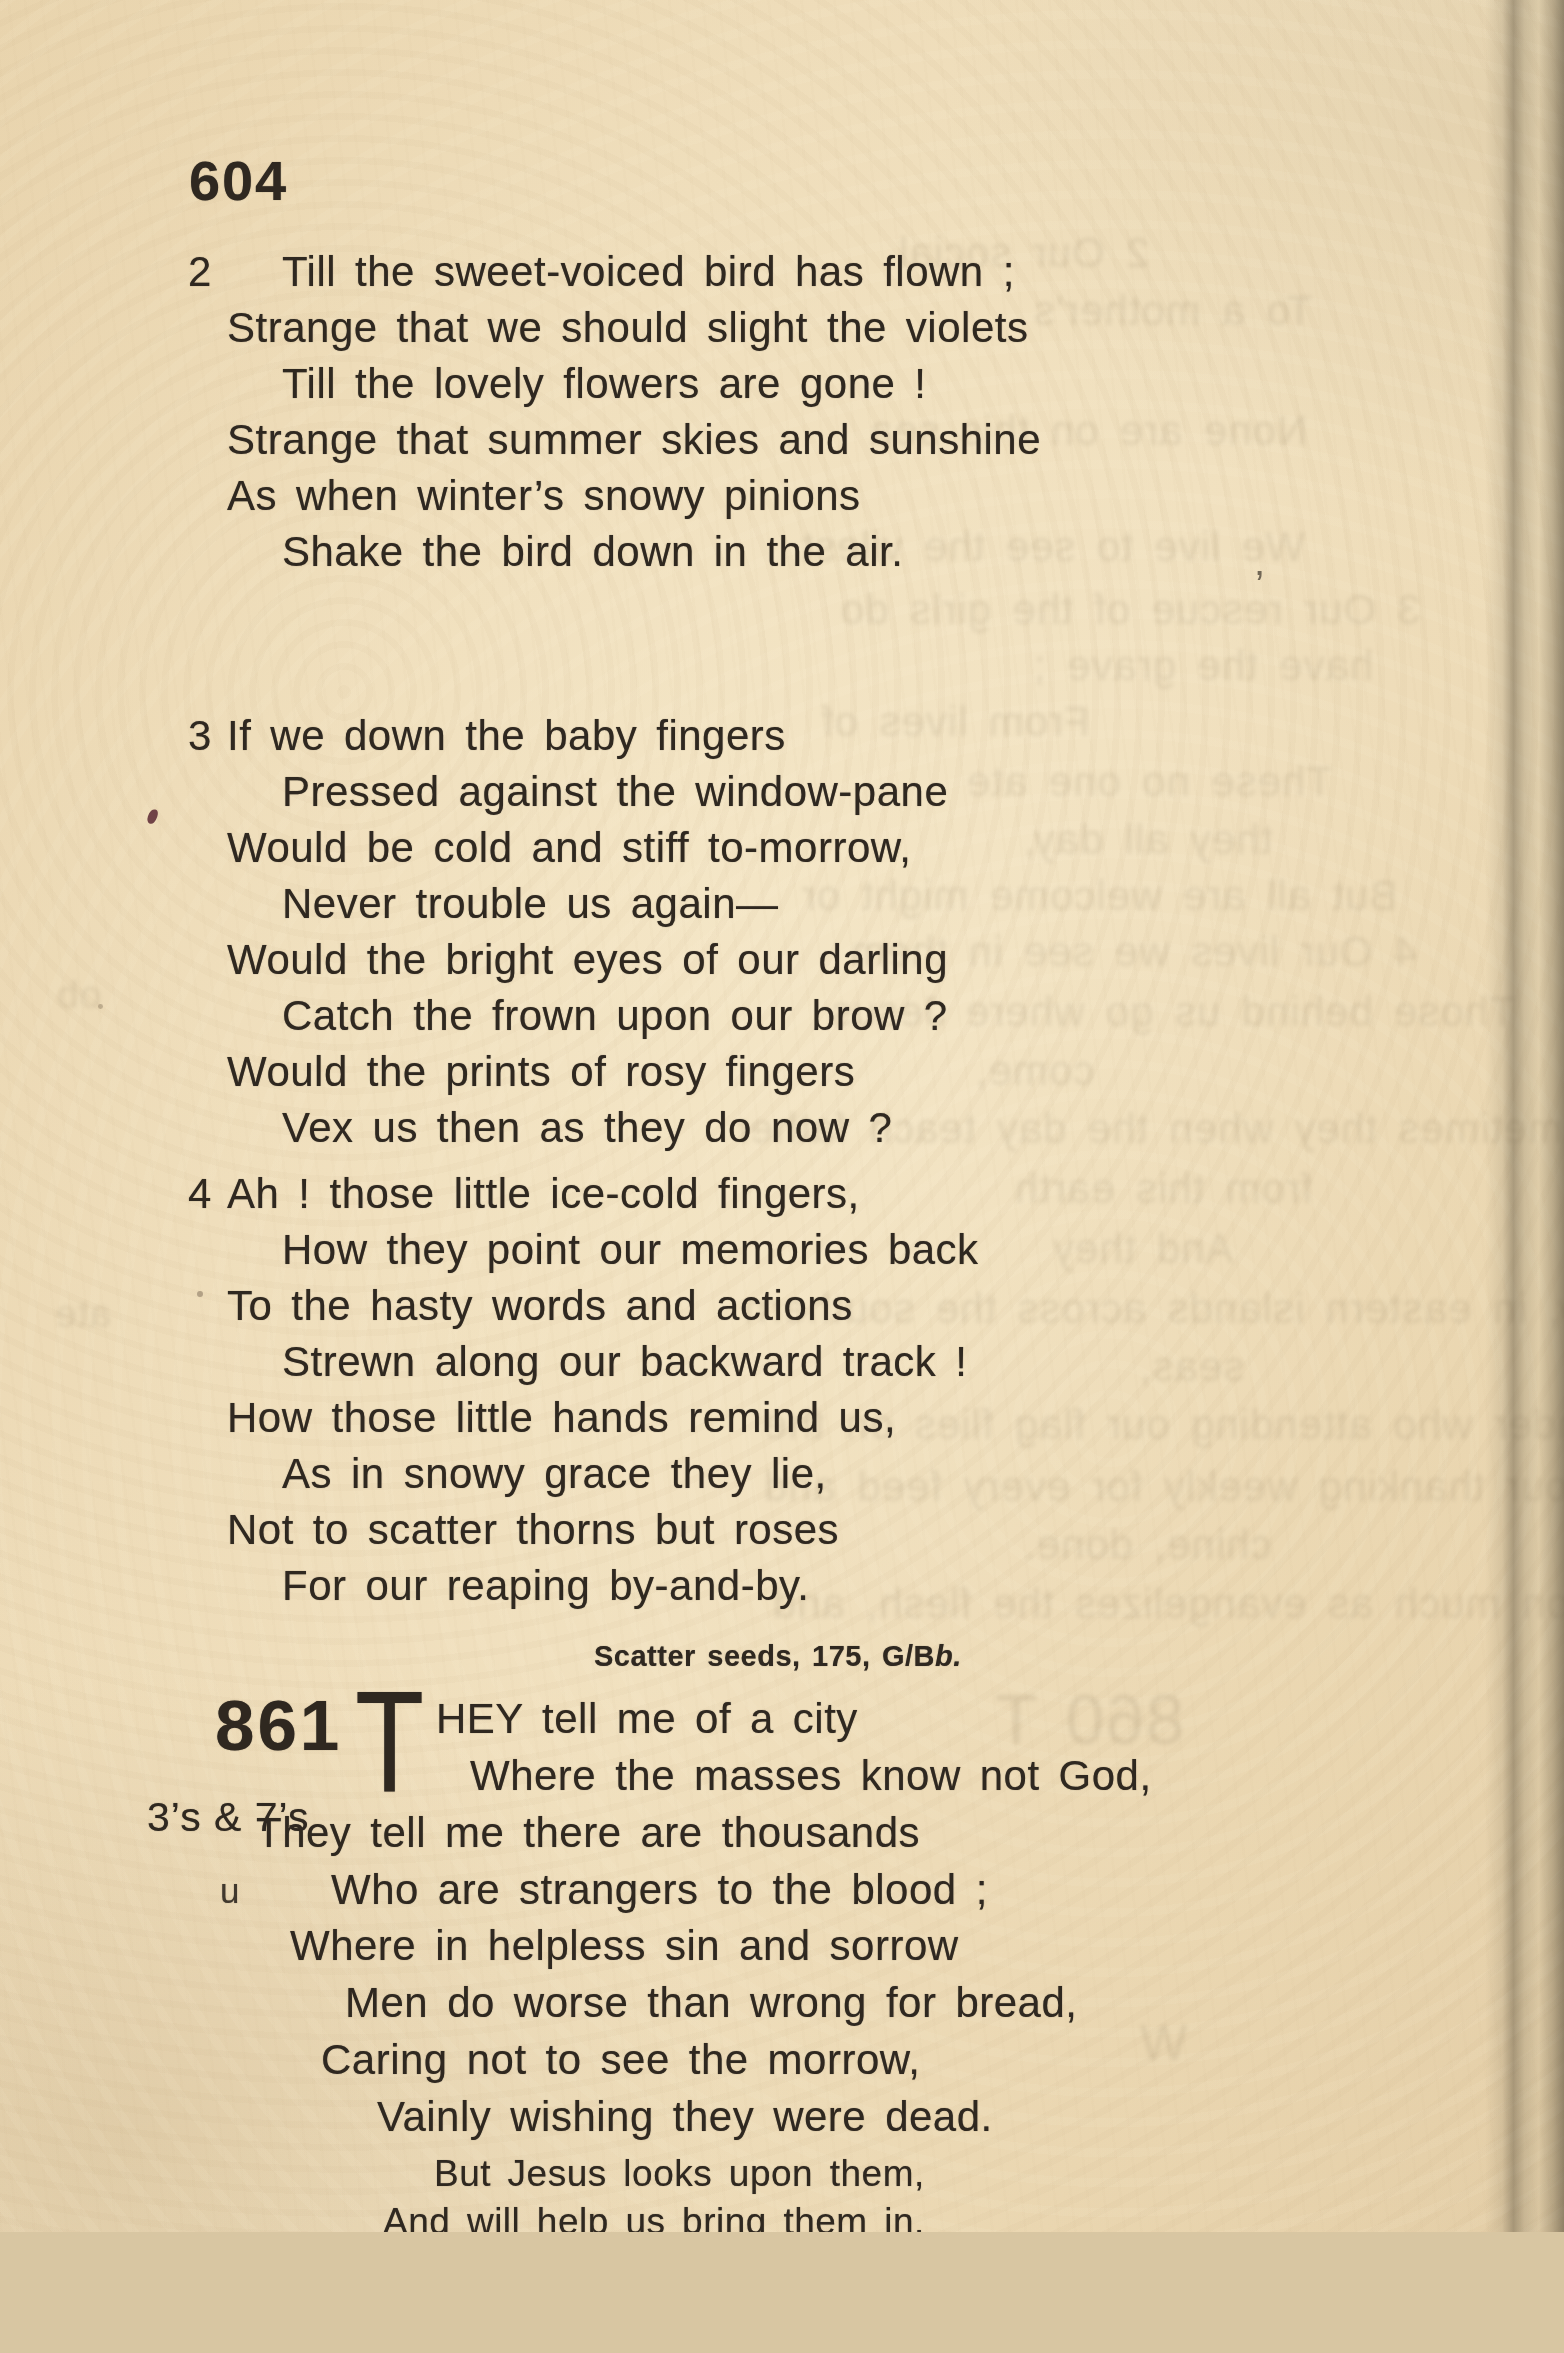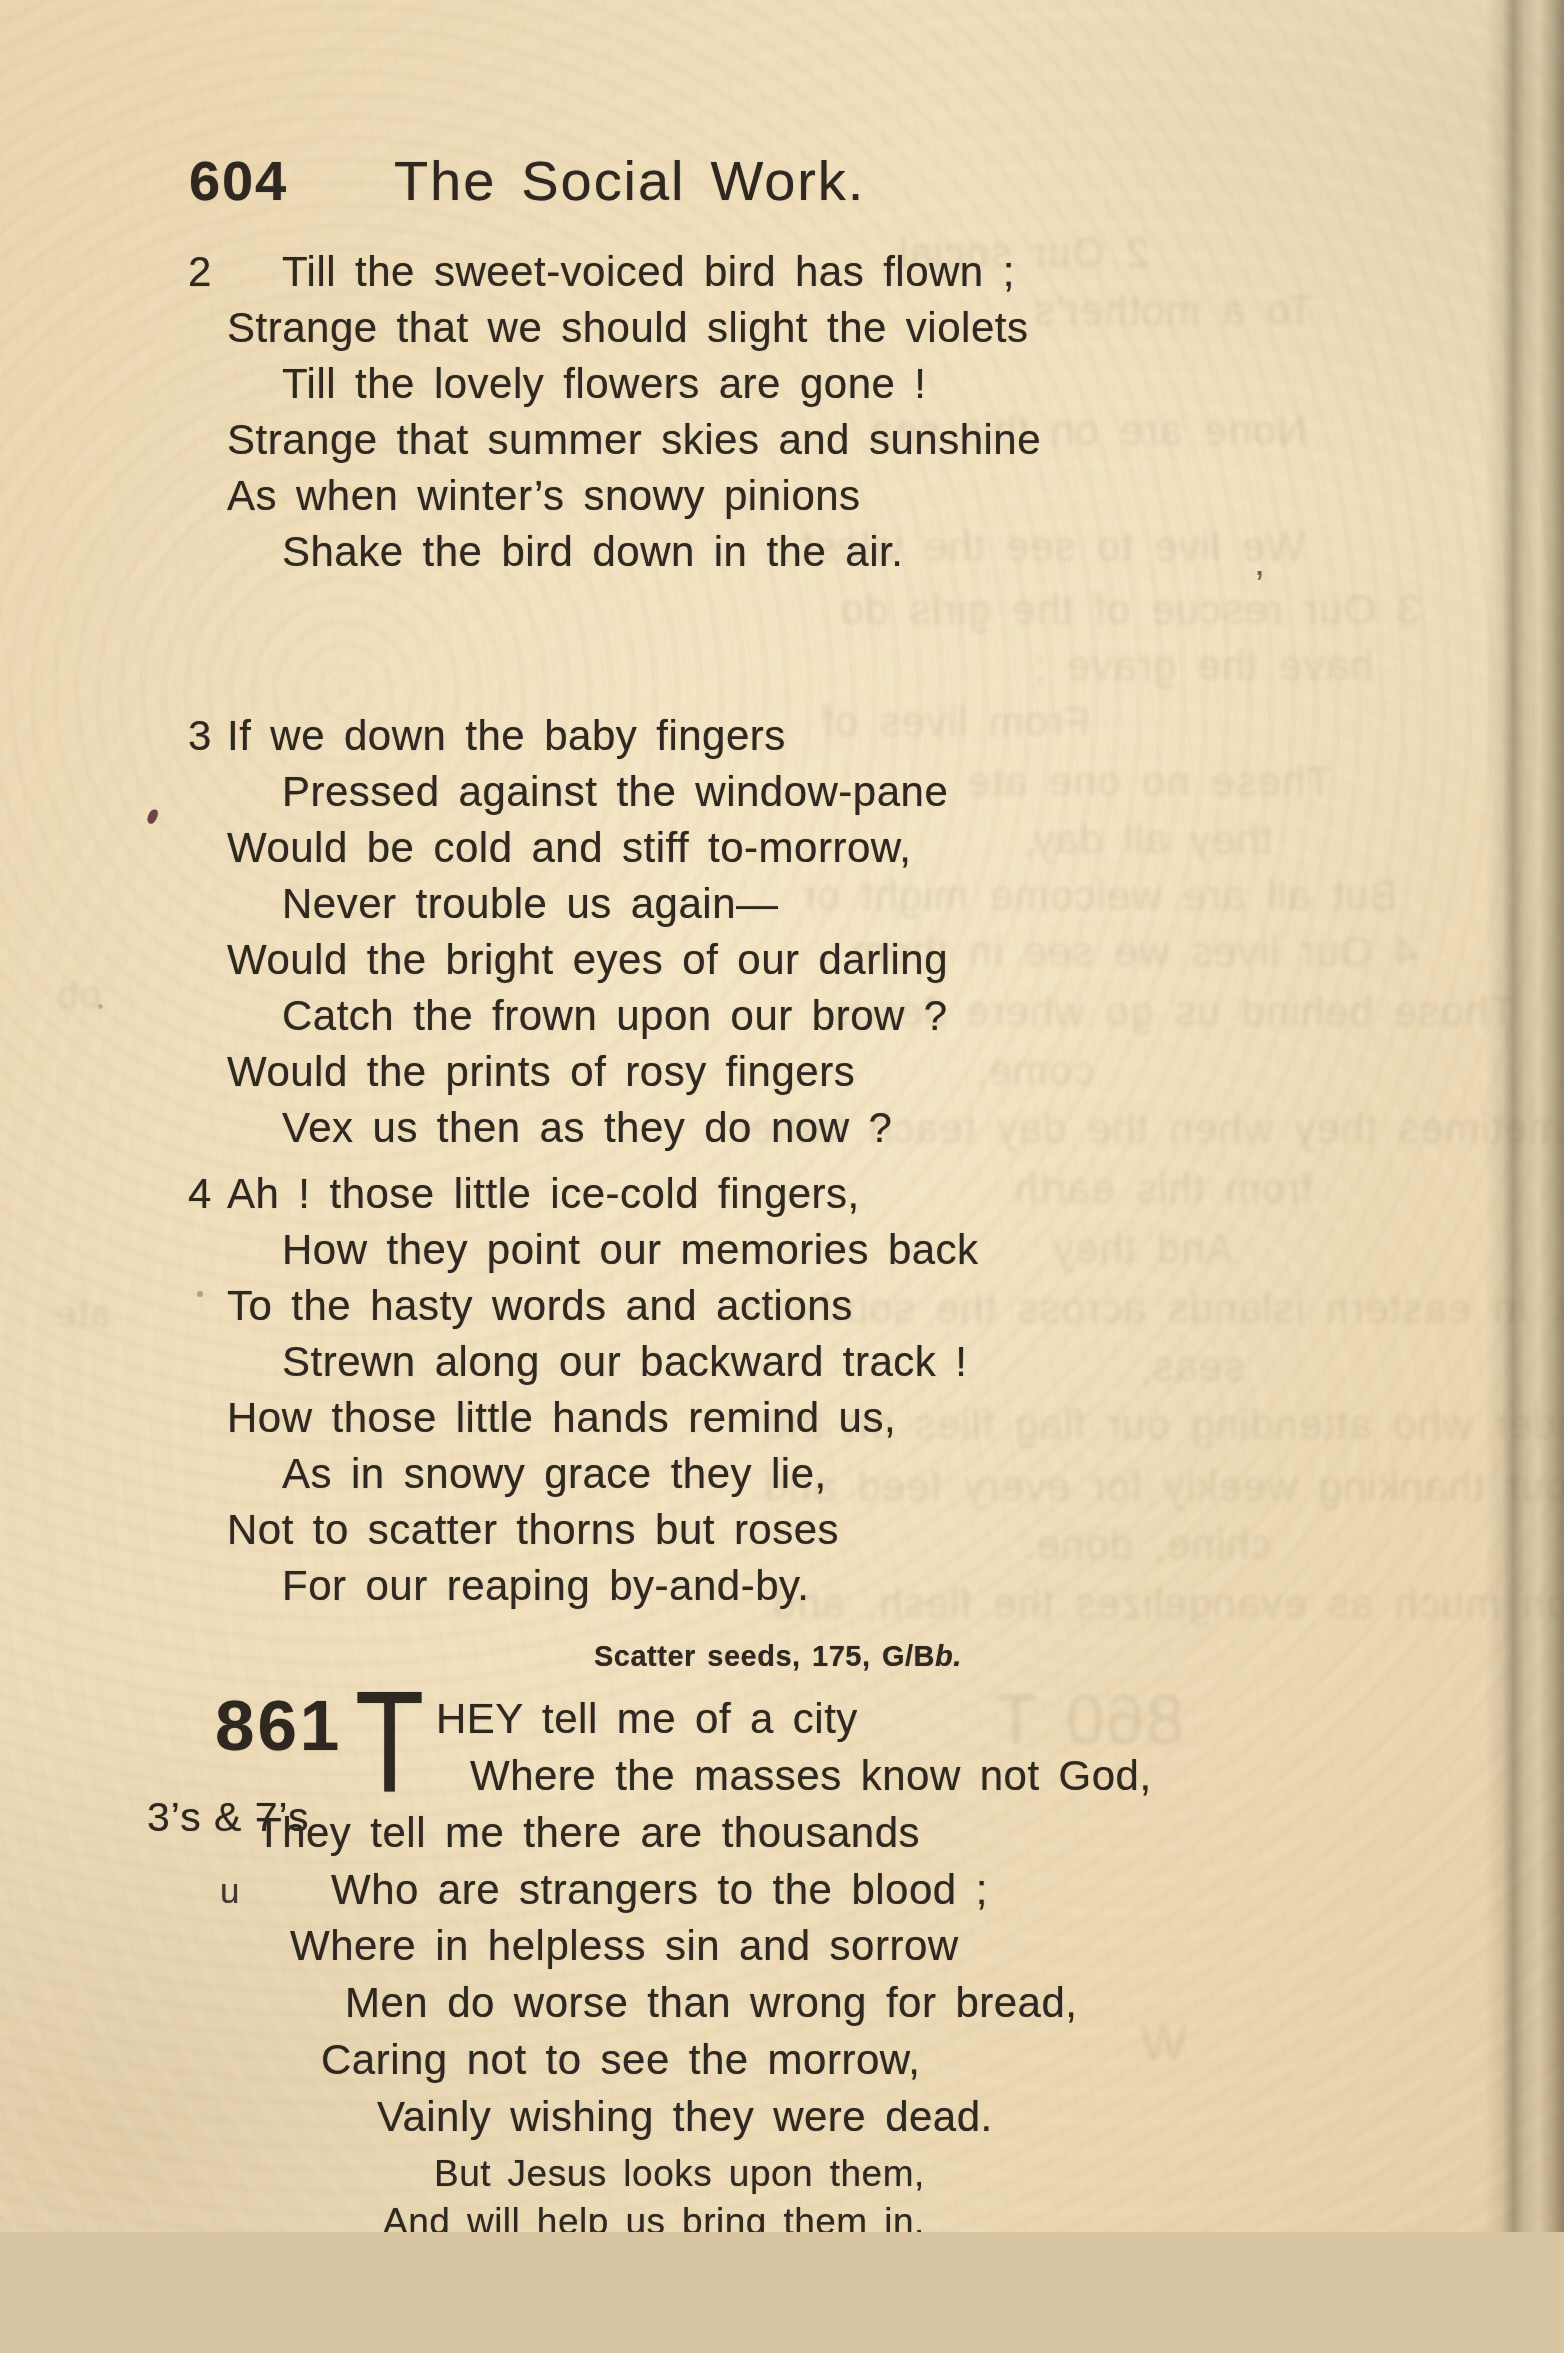--- a/index.html
+++ b/index.html
@@ -110,21 +110,20 @@
       <span class="ghost" style="left: 763px; top: 1466px; font-size: 42px;">We hold our thanking weekly for every feed and</span>
       <span class="ghost" style="left: 1023px; top: 1524px; font-size: 42px;">chine, done.</span>
       <span class="ghost" style="left: 772px; top: 1583px; font-size: 42px;">We'll go on much as evangelizes the flesh, and</span>
       <span class="ghost" style="left: 994px; top: 1685px; font-size: 70px;">860 T</span>
       <span class="ghost" style="left: 1139px; top: 2018px; font-size: 50px;">W</span>
       <span class="ghost" style="left: 56px; top: 975px; font-size: 39px;">ob</span>
       <span class="ghost" style="left: 54px; top: 1294px; font-size: 39px;">ate</span>
     </div>
 
   <div class="page-number ink">604</div>
-  <div class="page-title ink">The Social Work.</div>
 
   <div class="verses">
       <div class="verse verse-0 ink">
         <span class="vnum">2</span>
         <div class="vline ind">Till the sweet-voiced bird has flown ;</div>
         <div class="vline">Strange that we should slight the violets</div>
         <div class="vline ind">Till the lovely flowers are gone !</div>
         <div class="vline">Strange that summer skies and sunshine</div>
         <div class="vline">As when winter’s snowy pinions</div>
         <div class="vline ind">Shake the bird down in the air.</div>

